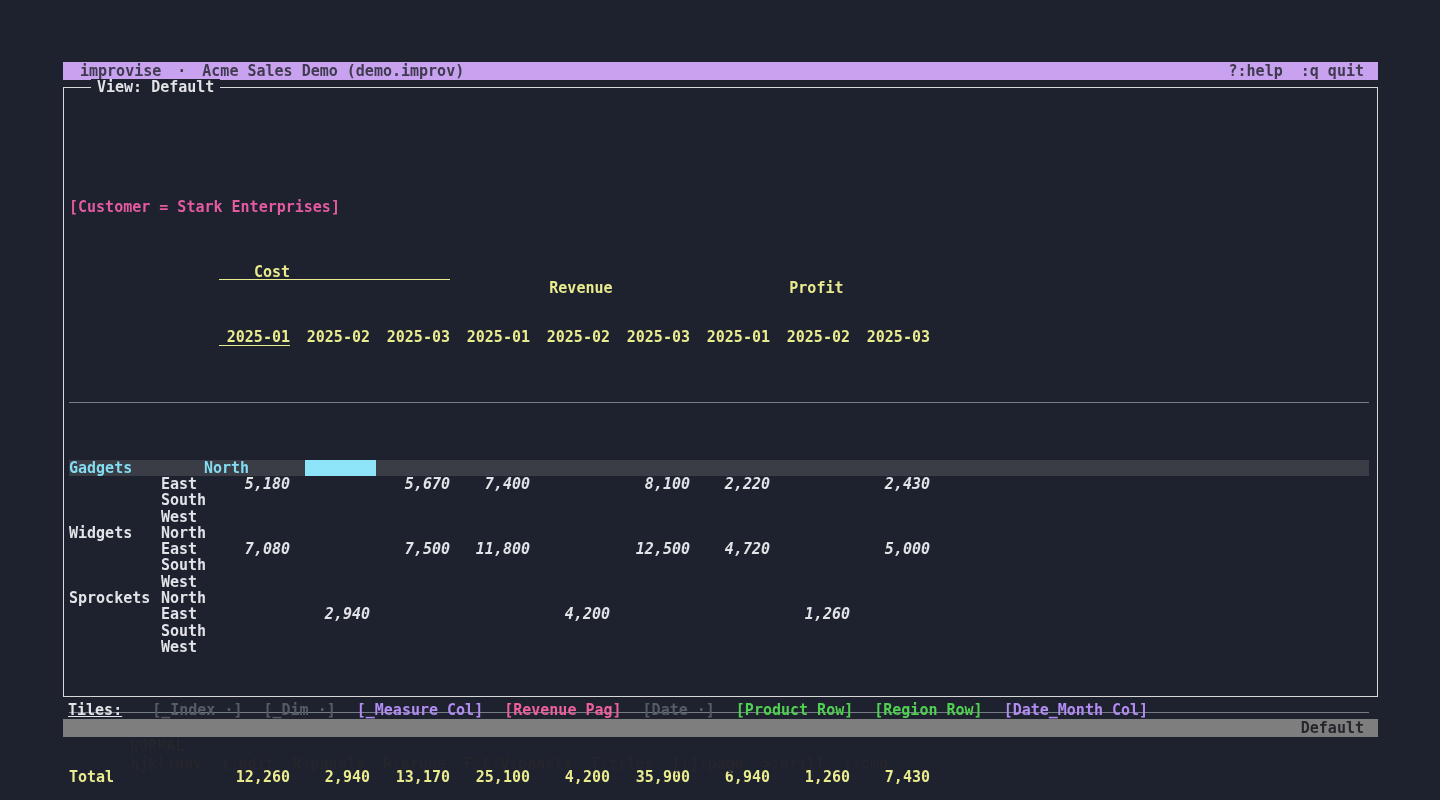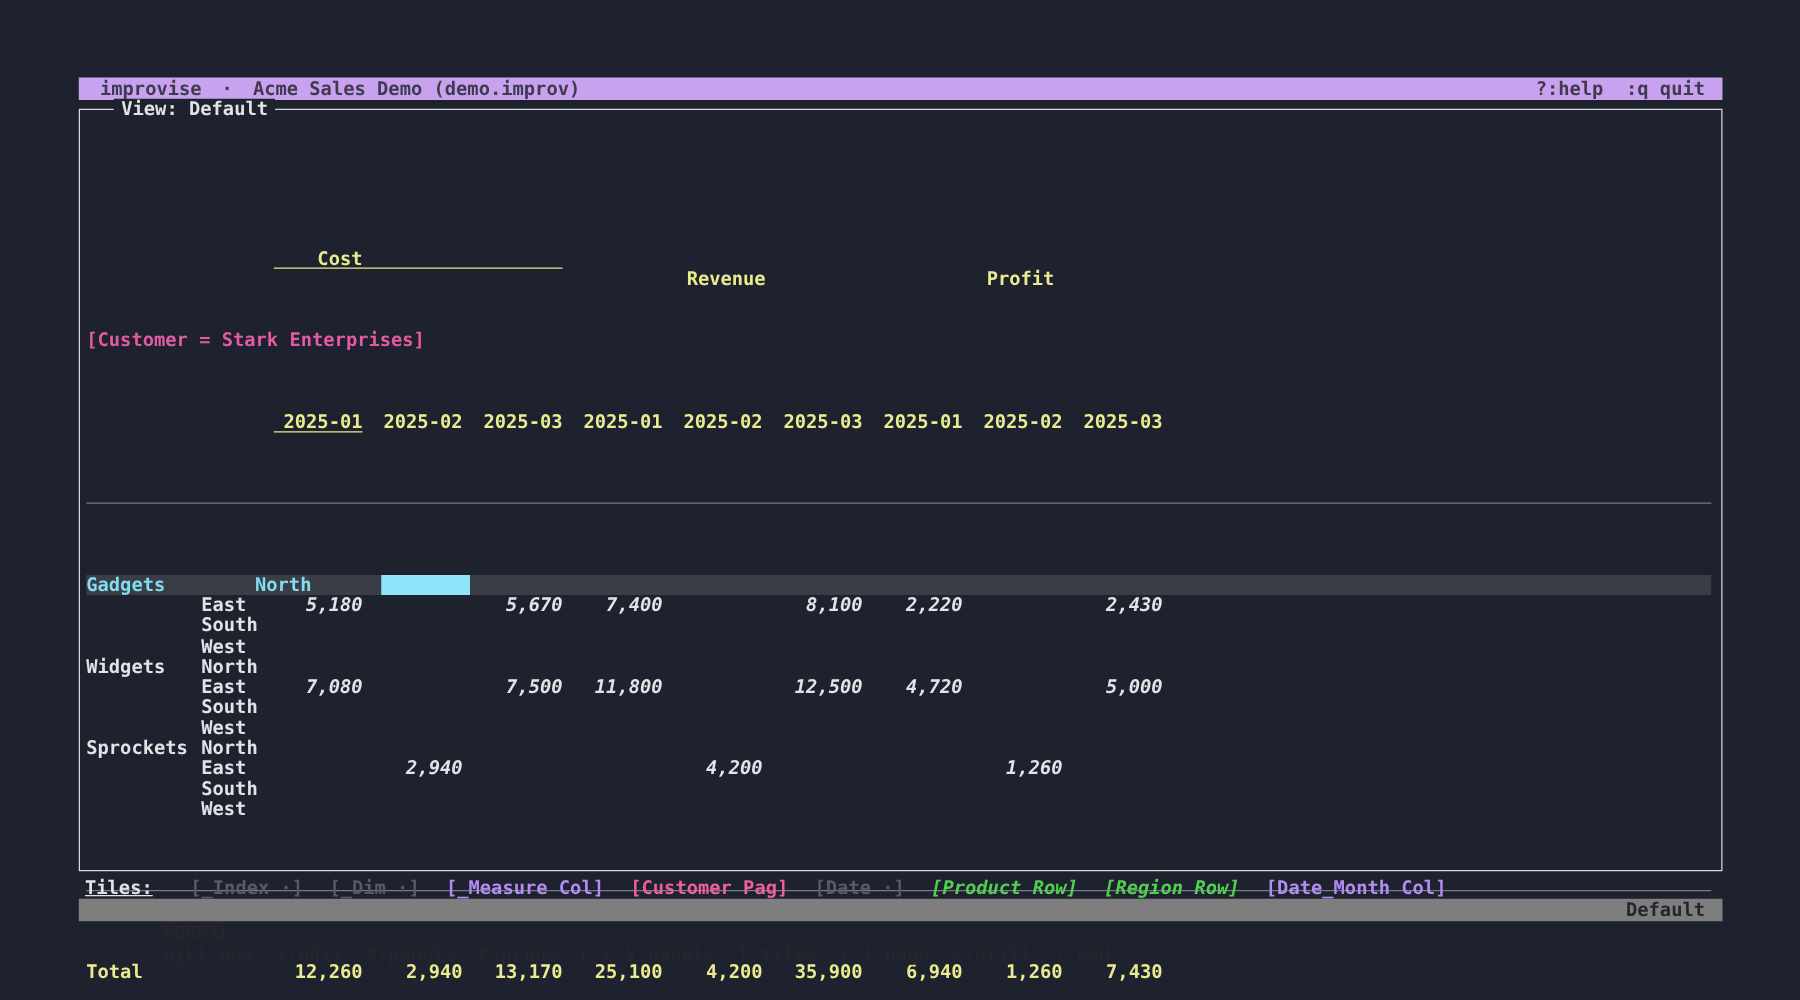--- a/index.html
+++ b/index.html
@@ -47,21 +47,21 @@
   .total-row .c-label { width:150px; }
   
   .tiles {
     position:absolute; left:63px; top:702px; width:1315px; height:17px;
     line-height:17px; font-weight:bold; display:flex; gap:21px; padding-left:5px; box-sizing:border-box;
   }
   .tiles-label { color:var(--white); margin-right:9px;text-decoration:underline; }
   .tile.dim    { color:var(--dim); }
   .tile.purple { color:var(--purple); }
   .tile.pink   { color:var(--pink-tile); }
-  .tile.green  { color:var(--green);font-style:italic; }
+  .tile.green  { color:var(--green); }
   
   .status {
     position:absolute; left:63px; top:719px; width:1315px; height:18px;
     background:var(--status-bg); color:var(--status-fg); line-height:18px;
     font-weight:bold; display:flex; justify-content:space-between;
     padding:0 14px 0 13px; box-sizing:border-box;
   }
   .hint { margin-left:18px; }
 </style>
 </head>
@@ -75,55 +75,55 @@
       <span>·</span>
       <span>Acme Sales Demo (demo.improv)</span>
     </span>
     <span>?:help  :q quit</span>
   </div>
 
   <div class="frame">
     <div class="frame-title">View: Default</div>
     <div class="pivot">
 
+      <div class="row filter-line">[Customer = Stark Enterprises]</div>
+
       <div class="row measure-row">
         <div class="spacer"></div>
         <div class="mgroup g-cost">
           <span class="mcell">Cost</span>
         </div>
         <div class="mgroup">
           <span>Revenue</span>
         </div>
         <div class="mgroup">
           <span>Profit</span>
         </div>
       </div>
-
-      <div class="row filter-line">[Customer = Stark Enterprises]</div>
 
       <div class="row month-row" id="month-row">
         <div class="spacer"></div>
       <div class="cell selcol">2025-01</div><div class="cell">2025-02</div><div class="cell">2025-03</div><div class="cell">2025-01</div><div class="cell">2025-02</div><div class="cell">2025-03</div><div class="cell">2025-01</div><div class="cell">2025-02</div><div class="cell">2025-03</div></div>
 
       <div class="sep-row"><div class="sep-line"></div></div>
 
       <div id="data-rows"><div class="row hl"><div class="c-prod">Gadgets</div><div class="c-reg">North</div><div class="cell val cursor"></div><div class="cell val"></div><div class="cell val"></div><div class="cell val"></div><div class="cell val"></div><div class="cell val"></div><div class="cell val"></div><div class="cell val"></div><div class="cell val"></div></div><div class="row"><div class="c-prod"></div><div class="c-reg">East</div><div class="cell val">5,180</div><div class="cell val"></div><div class="cell val">5,670</div><div class="cell val">7,400</div><div class="cell val"></div><div class="cell val">8,100</div><div class="cell val">2,220</div><div class="cell val"></div><div class="cell val">2,430</div></div><div class="row"><div class="c-prod"></div><div class="c-reg">South</div><div class="cell val"></div><div class="cell val"></div><div class="cell val"></div><div class="cell val"></div><div class="cell val"></div><div class="cell val"></div><div class="cell val"></div><div class="cell val"></div><div class="cell val"></div></div><div class="row"><div class="c-prod"></div><div class="c-reg">West</div><div class="cell val"></div><div class="cell val"></div><div class="cell val"></div><div class="cell val"></div><div class="cell val"></div><div class="cell val"></div><div class="cell val"></div><div class="cell val"></div><div class="cell val"></div></div><div class="row"><div class="c-prod">Widgets</div><div class="c-reg">North</div><div class="cell val"></div><div class="cell val"></div><div class="cell val"></div><div class="cell val"></div><div class="cell val"></div><div class="cell val"></div><div class="cell val"></div><div class="cell val"></div><div class="cell val"></div></div><div class="row"><div class="c-prod"></div><div class="c-reg">East</div><div class="cell val">7,080</div><div class="cell val"></div><div class="cell val">7,500</div><div class="cell val">11,800</div><div class="cell val"></div><div class="cell val">12,500</div><div class="cell val">4,720</div><div class="cell val"></div><div class="cell val">5,000</div></div><div class="row"><div class="c-prod"></div><div class="c-reg">South</div><div class="cell val"></div><div class="cell val"></div><div class="cell val"></div><div class="cell val"></div><div class="cell val"></div><div class="cell val"></div><div class="cell val"></div><div class="cell val"></div><div class="cell val"></div></div><div class="row"><div class="c-prod"></div><div class="c-reg">West</div><div class="cell val"></div><div class="cell val"></div><div class="cell val"></div><div class="cell val"></div><div class="cell val"></div><div class="cell val"></div><div class="cell val"></div><div class="cell val"></div><div class="cell val"></div></div><div class="row"><div class="c-prod">Sprockets</div><div class="c-reg">North</div><div class="cell val"></div><div class="cell val"></div><div class="cell val"></div><div class="cell val"></div><div class="cell val"></div><div class="cell val"></div><div class="cell val"></div><div class="cell val"></div><div class="cell val"></div></div><div class="row"><div class="c-prod"></div><div class="c-reg">East</div><div class="cell val"></div><div class="cell val">2,940</div><div class="cell val"></div><div class="cell val"></div><div class="cell val">4,200</div><div class="cell val"></div><div class="cell val"></div><div class="cell val">1,260</div><div class="cell val"></div></div><div class="row"><div class="c-prod"></div><div class="c-reg">South</div><div class="cell val"></div><div class="cell val"></div><div class="cell val"></div><div class="cell val"></div><div class="cell val"></div><div class="cell val"></div><div class="cell val"></div><div class="cell val"></div><div class="cell val"></div></div><div class="row"><div class="c-prod"></div><div class="c-reg">West</div><div class="cell val"></div><div class="cell val"></div><div class="cell val"></div><div class="cell val"></div><div class="cell val"></div><div class="cell val"></div><div class="cell val"></div><div class="cell val"></div><div class="cell val"></div></div></div>
 
       <div class="sep-row"><div class="sep-line"></div></div>
 
       <div class="row total-row" id="total-row">
         <div class="c-label">Total</div>
       <div class="cell">12,260</div><div class="cell">2,940</div><div class="cell">13,170</div><div class="cell">25,100</div><div class="cell">4,200</div><div class="cell">35,900</div><div class="cell">6,940</div><div class="cell">1,260</div><div class="cell">7,430</div></div>
 
     </div>
   </div>
 
   <div class="tiles">
     <span class="tiles-label">Tiles:</span>
-  <span class="tile dim">[_Index ·]</span><span class="tile dim">[_Dim ·]</span><span class="tile purple">[_Measure Col]</span><span class="tile pink">[Customer Pag]</span><span class="tile dim">[Date ·]</span><span class="tile green">[Product Row]</span><span class="tile green">[Region Row]</span><span class="tile purple">[Date_Month Col]</span></div>
+  <span class="tile dim">[_Index ·]</span><span class="tile dim">[_Dim ·]</span><span class="tile purple">[_Measure Col]</span><span class="tile pink">[Revenue Pag]</span><span class="tile dim">[Date ·]</span><span class="tile green">[Product Row]</span><span class="tile green">[Region Row]</span><span class="tile purple">[Date_Month Col]</span></div>
 
   <div class="status">
     <span class="status-left" id="status-left">
       <span>NORMAL</span>
     <span class="hint">hjkl:nav</span><span class="hint">i:edit</span><span class="hint">R:panels</span><span class="hint">P:prune</span><span class="hint">F/C/V:panels</span><span class="hint">T:tiles</span><span class="hint">[:]:page</span><span class="hint">&gt;:drill</span><span class="hint">::cmd</span></span>
     <span>Default</span>
   </div>
 
 </div>
 

